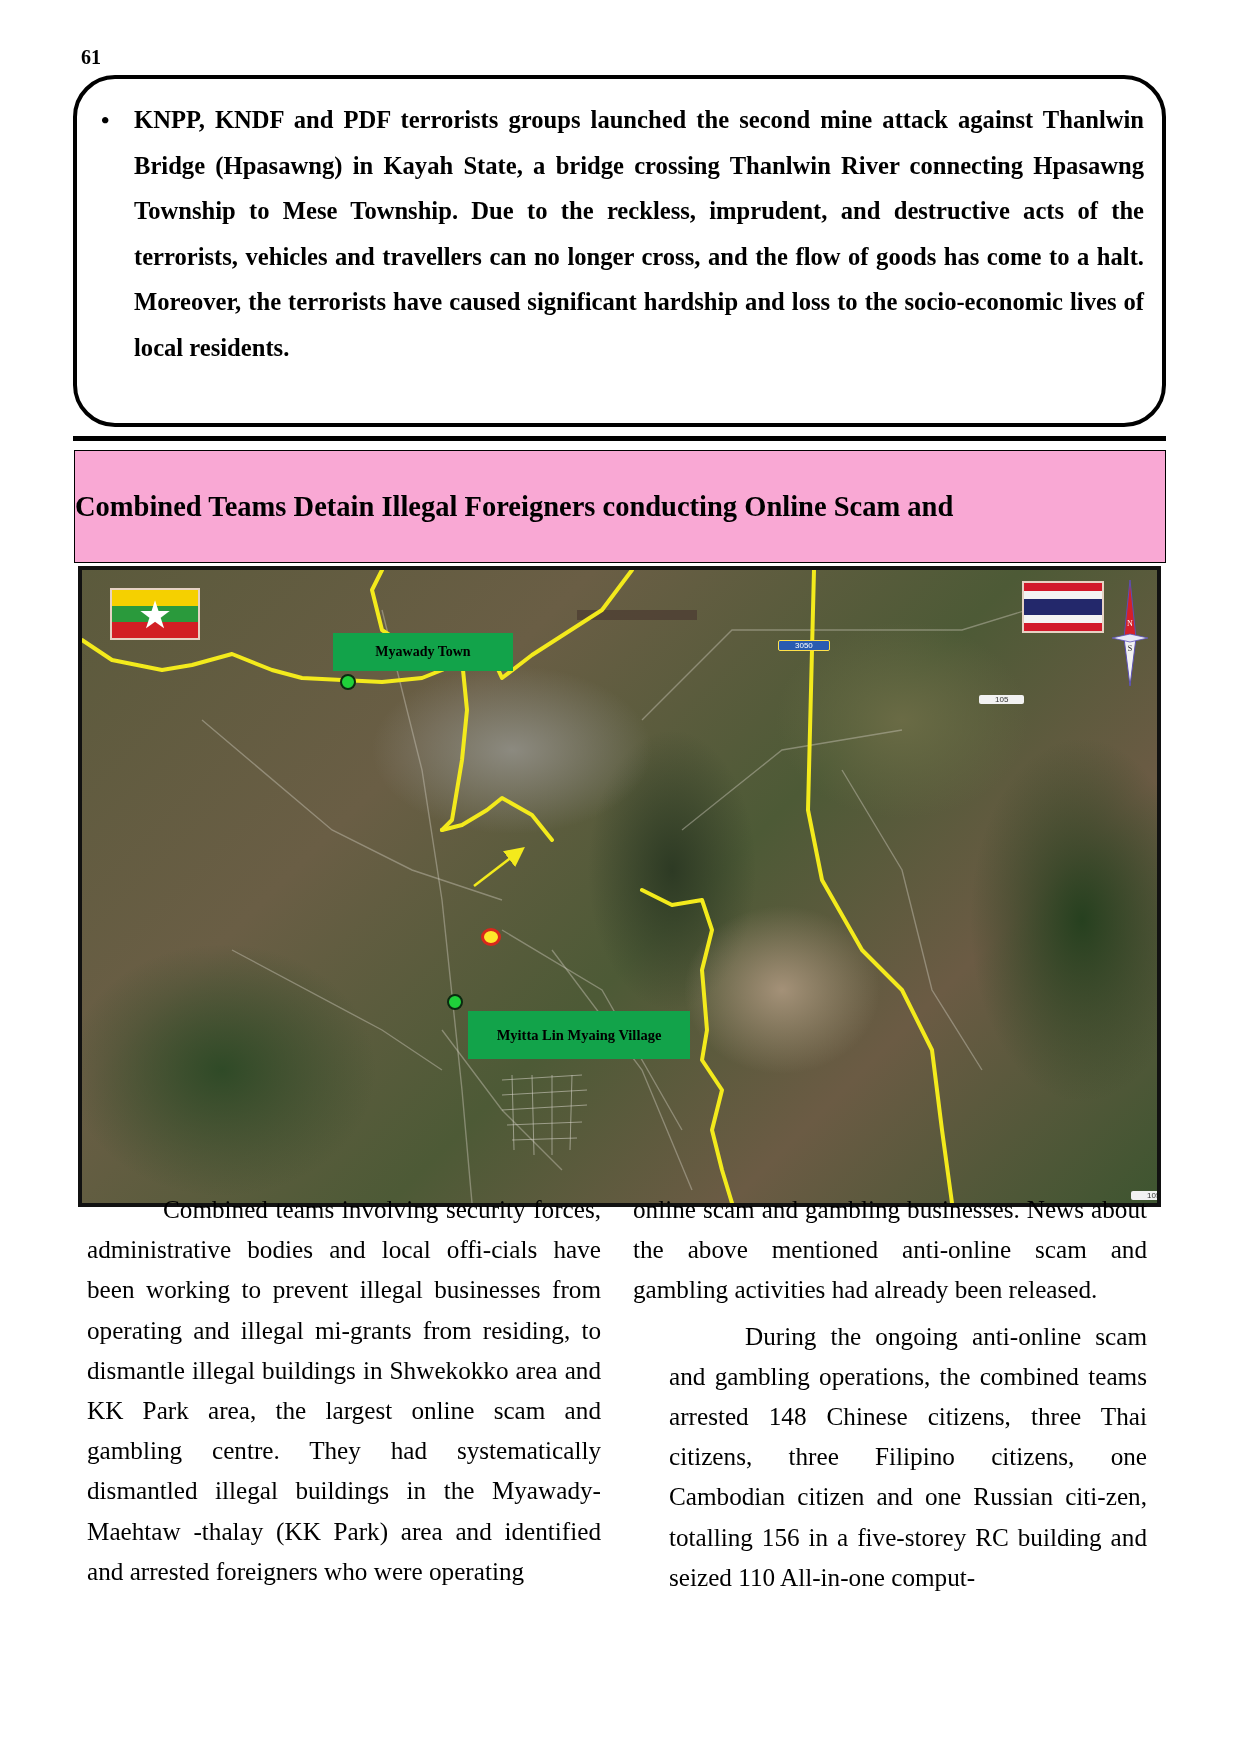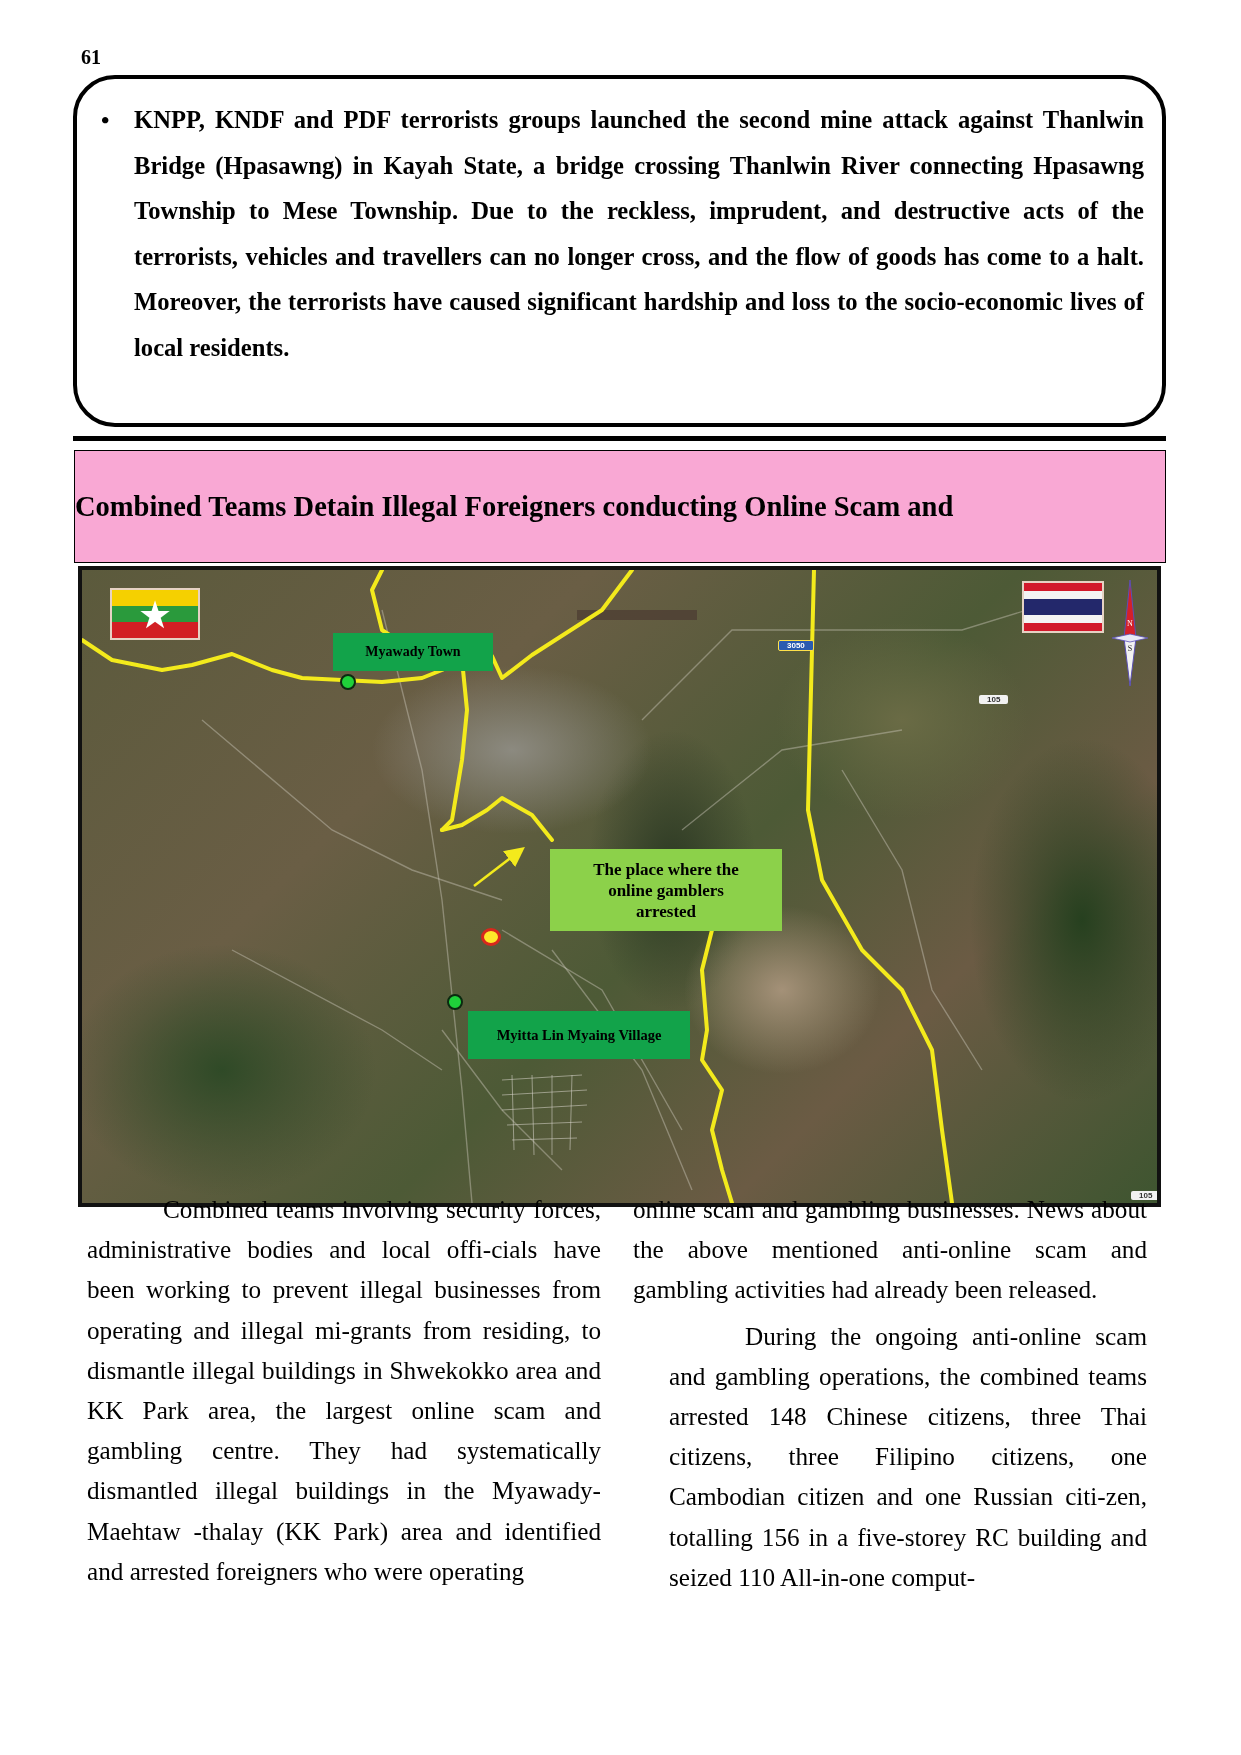--- a/index.html
+++ b/index.html
@@ -36,33 +36,33 @@
   .flag { position: absolute; border: 2px solid #e6d2c4; box-sizing: border-box; }
   .flag-mm { left: 28px; top: 18px; width: 90px; height: 52px;
              background: linear-gradient(to bottom, #f5d000 0 33%, #2a9a3c 33% 66%, #d21f24 66% 100%); }
   .flag-mm .star { position: absolute; left: 26px; top: 6px; font-size: 38px; line-height: 38px; color: #fff; }
   .flag-th { left: 940px; top: 11px; width: 82px; height: 52px;
              background: linear-gradient(to bottom, #d2192b 0 17%, #f4f4f4 17% 33%, #23286b 33% 67%, #f4f4f4 67% 83%, #d2192b 83% 100%); }
   .compass { position: absolute; left: 1028px; top: 8px; width: 40px; height: 110px; }
 
   .label { position: absolute; display: flex; align-items: center; justify-content: center;
            text-align: center; font-weight: bold; color: #000; }
-  .label-town { left: 251px; top: 63px; width: 160px; height: 38px; background: #12a34a; font-size: 14px; }
+  .label-town { left: 251px; top: 63px; width: 180px; height: 38px; background: #12a34a; font-size: 14px; }
   .label-village { left: 386px; top: 441px; width: 222px; height: 48px; background: #12a34a; font-size: 14.5px; }
   .label-arrest { left: 468px; top: 279px; width: 232px; height: 82px; background: #8cd14a;
                   font-size: 17px; line-height: 21px; }
 
   .pin-green { position: absolute; width: 12px; height: 12px; border-radius: 50%;
                background: #1fd13a; border: 2px solid #0b2a10; }
   .pin-town { left: 258px; top: 104px; }
   .pin-village { left: 365px; top: 424px; }
   .pin-arrest { position: absolute; left: 399px; top: 358px; width: 14px; height: 12px; border-radius: 50%;
                 background: #ffe82a; border: 3px solid #d8281c; }
   .road-sign { position: absolute; font-family: "Liberation Sans", sans-serif; font-size: 8px;
-               padding: 0 8px; border-radius: 2px; font-weight: bold; }
+               padding: 0 16px; border-radius: 2px; }
   .sign-3050 { left: 696px; top: 70px; background: #2a5bb0; color: #fff; border: 1px solid #ffe14a; }
   .sign-105a { left: 897px; top: 125px; background: #f2f2f2; color: #333; }
   .sign-105b { left: 1049px; top: 621px; background: #f2f2f2; color: #333; }
 
   .col { position: absolute; top: 1190px; width: 514px; font-size: 25.2px; line-height: 40.2px;
          text-align: justify; hyphens: none; }
   .col-left { left: 87px; }
   .col-right { left: 633px; }
   .col p { margin: 0; }
   .col p.indent { text-indent: 76px; }
@@ -139,27 +139,20 @@
     <text x="20" y="73" font-size="8" text-anchor="middle" fill="#222" font-family="Liberation Serif, serif">S</text>
   </svg>
 
   <div class="road-sign sign-3050">3050</div>
   <div class="road-sign sign-105a">105</div>
   <div class="road-sign sign-105b">105</div>
 
   <div class="label label-town">Myawady Town</div>
   <div class="pin-green pin-town"></div>
 
-  <div class="label label-arrest">
-    <div>
-      <span>The place where the</span><br>
-      <span>online gamblers</span><br>
-      <span>arrested</span>
-    </div>
-  </div>
   <div class="pin-arrest"></div>
 
   <div class="label label-village">Myitta Lin Myaing Village</div>
   <div class="pin-green pin-village"></div>
 </div>
 
 <div class="col col-left">
   <p class="indent">Combined teams involving security forces, administrative bodies and local offi-cials have been working to prevent illegal businesses from operating and illegal mi-grants from residing, to dismantle illegal buildings in Shwekokko area and KK Park area, the largest online scam and gambling centre. They had systematically dismantled illegal buildings in the Myawady-Maehtaw -thalay (KK Park) area and identified and arrested foreigners who were operating</p>
 </div>
 

